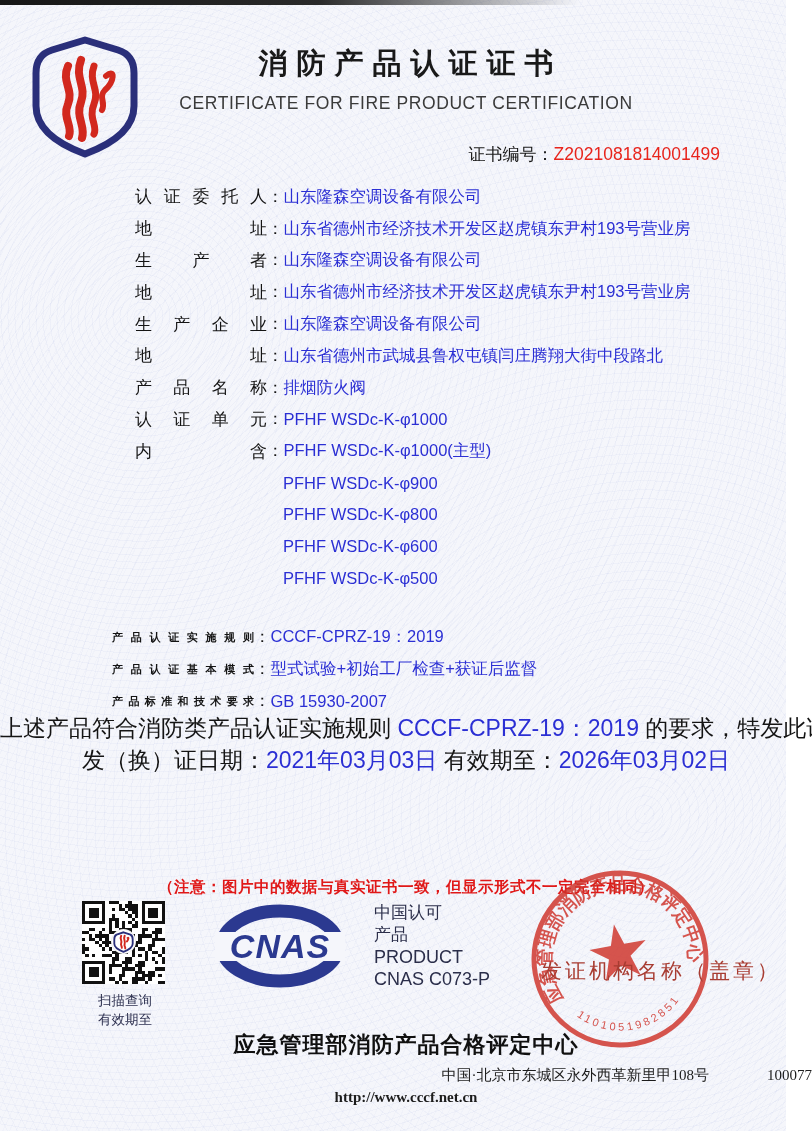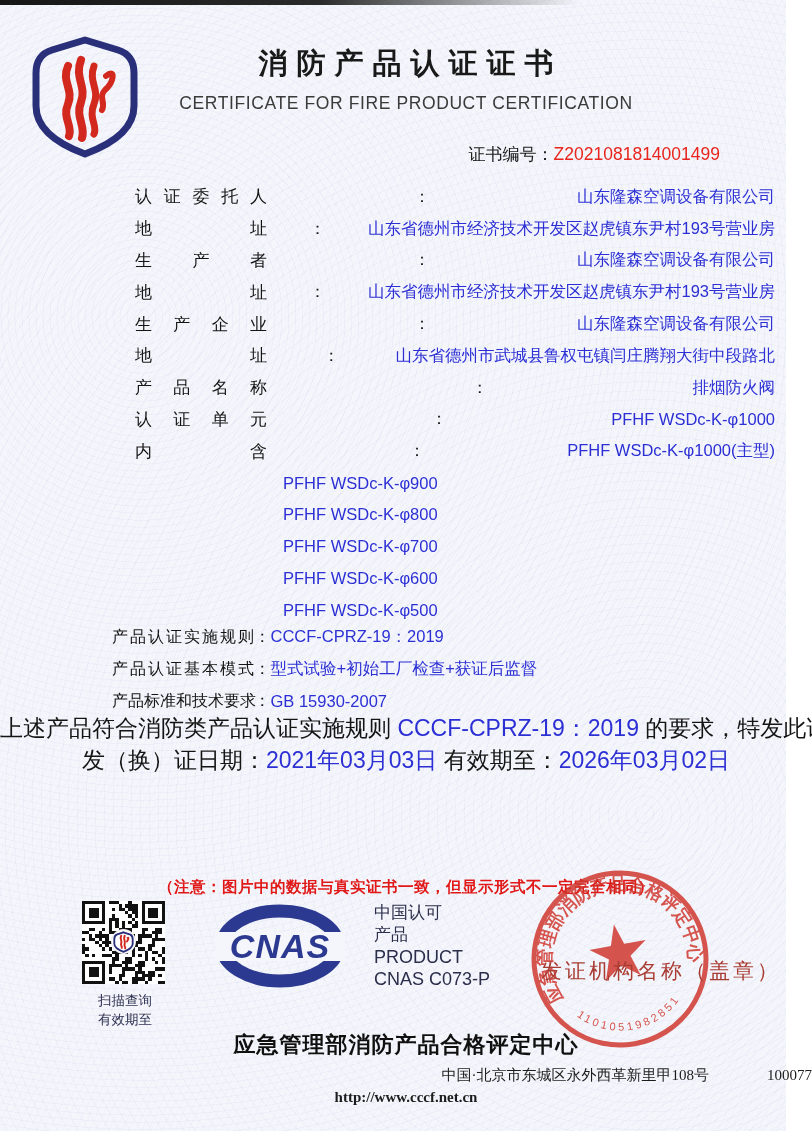--- a/index.html
+++ b/index.html
@@ -19,28 +19,28 @@
   }
   .scan-strip{position:absolute;top:0;left:0;width:580px;height:5px;
     background:linear-gradient(90deg,#161616 0%,#2a2a2a 55%,rgba(40,40,40,0) 100%);}
   .logo{position:absolute;left:28px;top:34px;width:114px;height:126px;}
   .titlebox{position:absolute;left:0;top:44px;width:812px;text-align:center;}
   .title{font-size:29px;font-weight:bold;color:#191919;letter-spacing:9px;text-indent:9px;}
   .subtitle{margin-top:9px;font-size:17.5px;color:#3a3a3a;letter-spacing:0.6px;}
   .certno{position:absolute;top:143px;right:66px;font-size:17px;color:#161616;}
   .certno .val{color:#e8241c;font-size:17.5px;}
   .fields{position:absolute;left:135px;top:181px;width:640px;}
-  .fields .row{height:31.8px;display:flex;align-items:center;font-size:16.5px;white-space:nowrap;justify-content:space-between;}
+  .fields .row{height:31.8px;display:flex;align-items:center;font-size:16.5px;white-space:nowrap;}
   .flabel{display:inline-block;width:132px;text-align:justify;text-align-last:justify;color:#141414;font-size:17px;}
   .colon{color:#141414;}
   .fvalue{color:#2b2fd4;}
   .fields .model{padding-left:148px;}
   .rules{position:absolute;left:112px;top:621px;width:660px;}
   .rules .row{height:32px;display:flex;align-items:center;font-size:16.5px;white-space:nowrap;}
-  .rlabel{display:inline-block;width:142px;text-align:justify;text-align-last:justify;color:#141414;font-size:16px;}
+  .rlabel{display:inline-block;width:142px;text-align:justify;text-align-last:justify;color:#141414;font-size:11px;font-weight:bold;}
   .centerlines{position:absolute;left:0;top:712px;width:812px;text-align:center;}
   .cline{height:32px;line-height:32px;font-size:23px;color:#141414;white-space:nowrap;}
   .blue{color:#2b2fd4;}
   .statement{position:absolute;left:0;top:810px;width:812px;text-align:center;
     font-size:21px;font-weight:bold;color:#111;line-height:33px;}
   .notice{position:absolute;left:0;top:877px;width:812px;text-align:center;
     font-size:15.5px;font-weight:bold;color:#e01818;letter-spacing:0.5px;}
   .qr{position:absolute;left:82px;top:901px;width:83px;height:83px;}
   .qr svg{width:83px;height:83px;display:block;}
   .qrlogo{position:absolute;left:30px;top:29px;width:23px;height:23px;background:#fff;border-radius:50%;
@@ -132,23 +132,20 @@
     <div class="row">
       <span class="flabel">内含</span>
         <span class="colon">：</span>
         <span class="fvalue">PFHF WSDc-K-φ1000(主型)</span>
     </div>
     <div class="row model">
         <span class="fvalue">PFHF WSDc-K-φ900</span>
       </div>
     <div class="row model">
         <span class="fvalue">PFHF WSDc-K-φ800</span>
-      </div>
-    <div class="row model">
-        <span class="fvalue">PFHF WSDc-K-φ700</span>
       </div>
     <div class="row model">
         <span class="fvalue">PFHF WSDc-K-φ600</span>
       </div>
     <div class="row model">
         <span class="fvalue">PFHF WSDc-K-φ500</span>
       </div>
   </div>
 
   <div class="rules">

